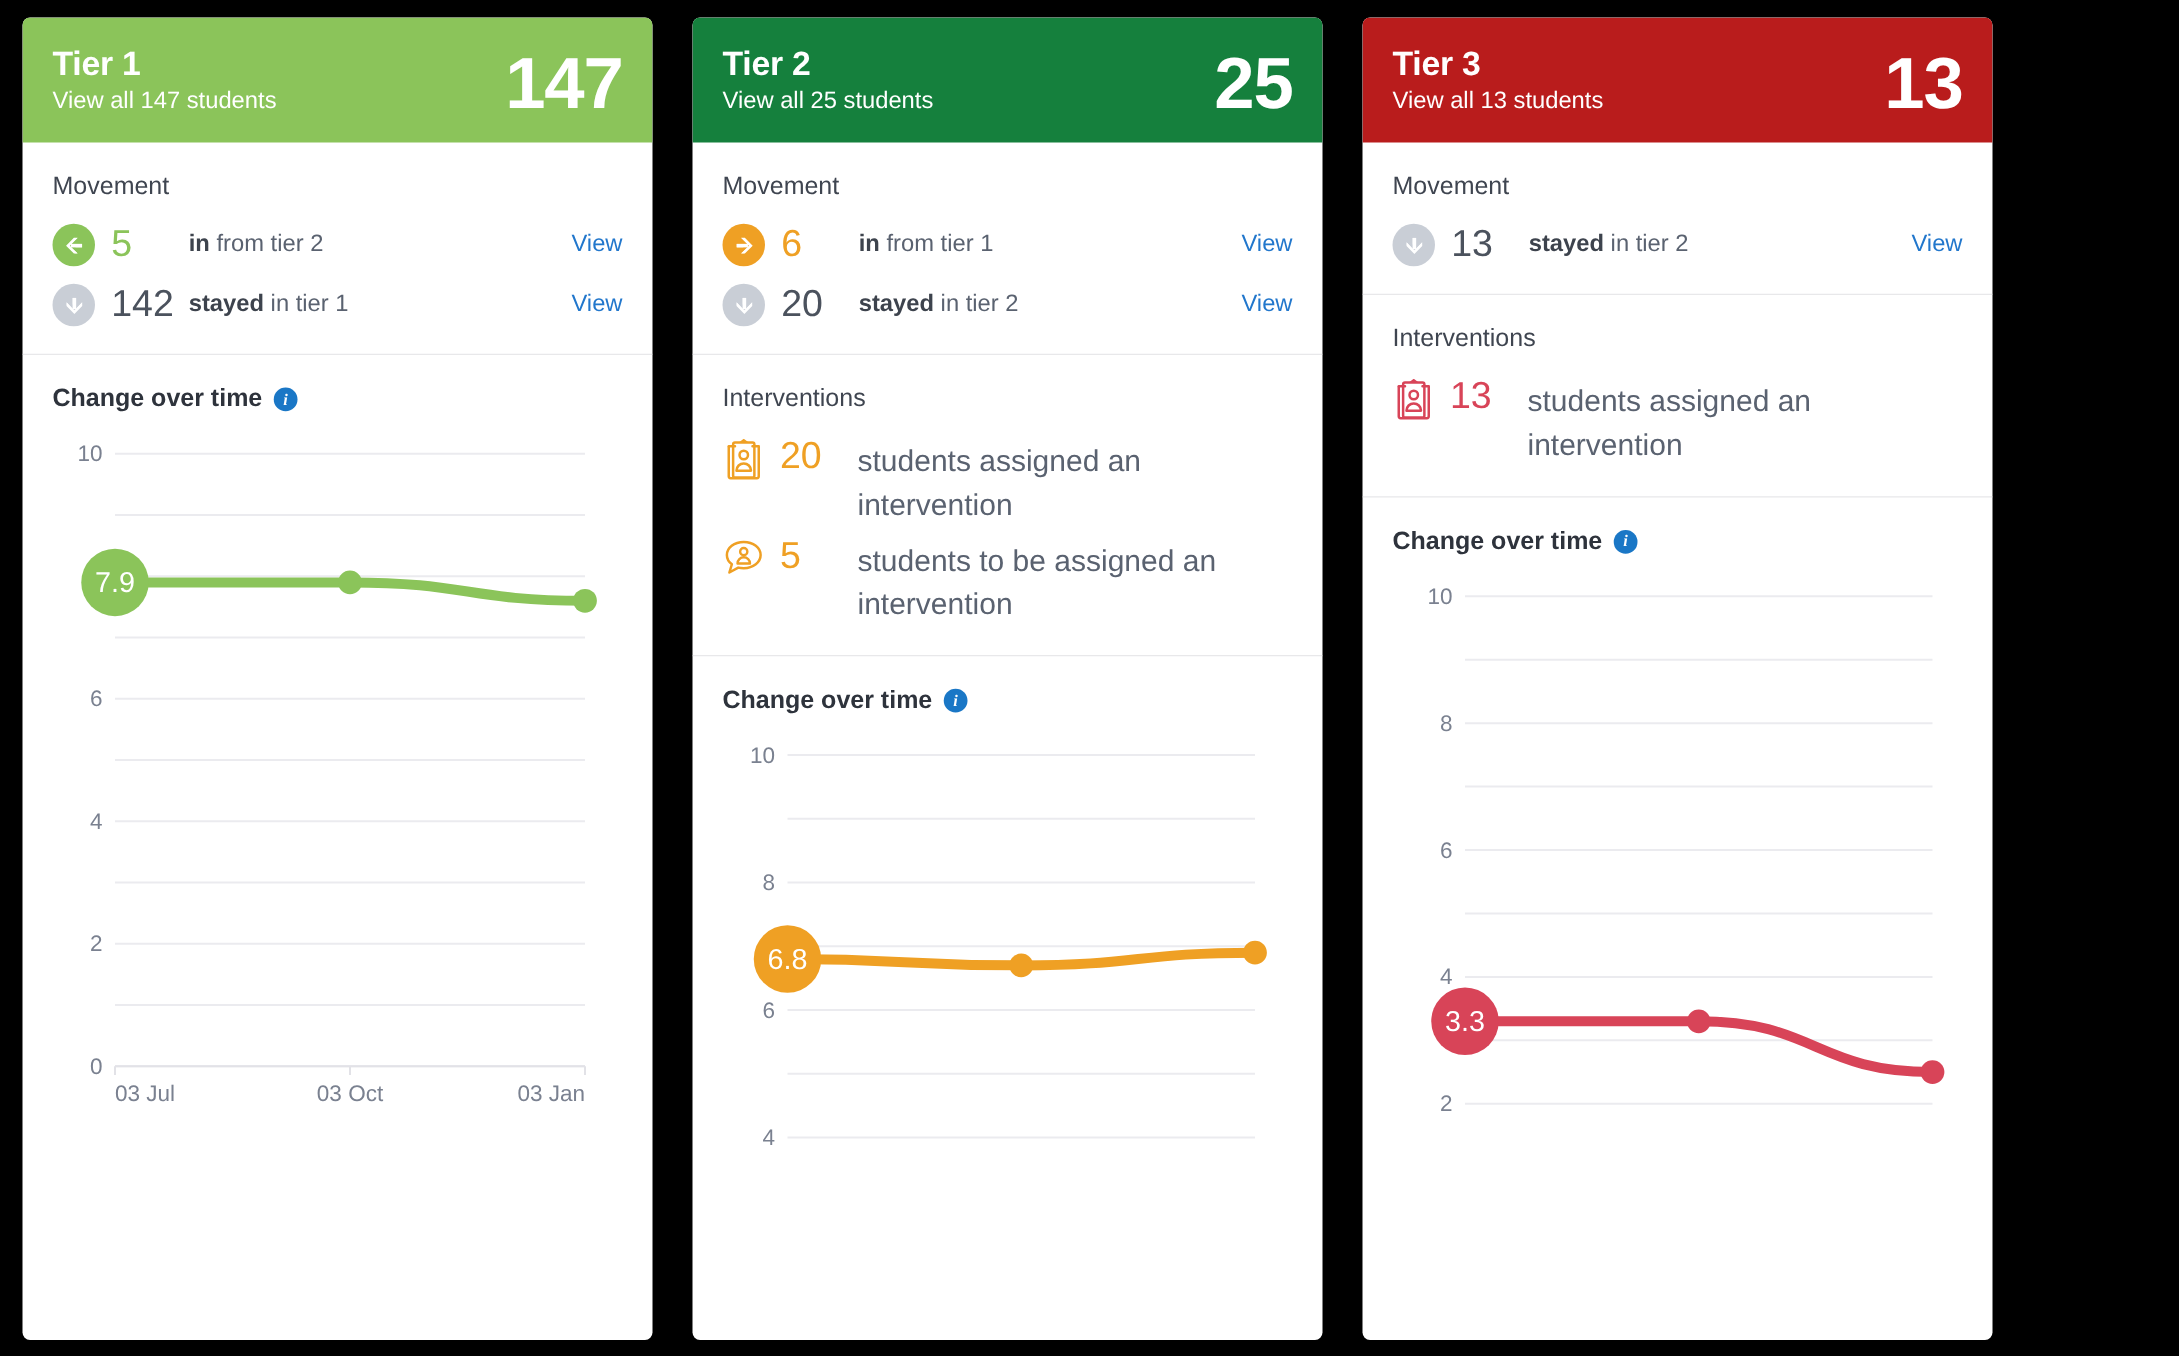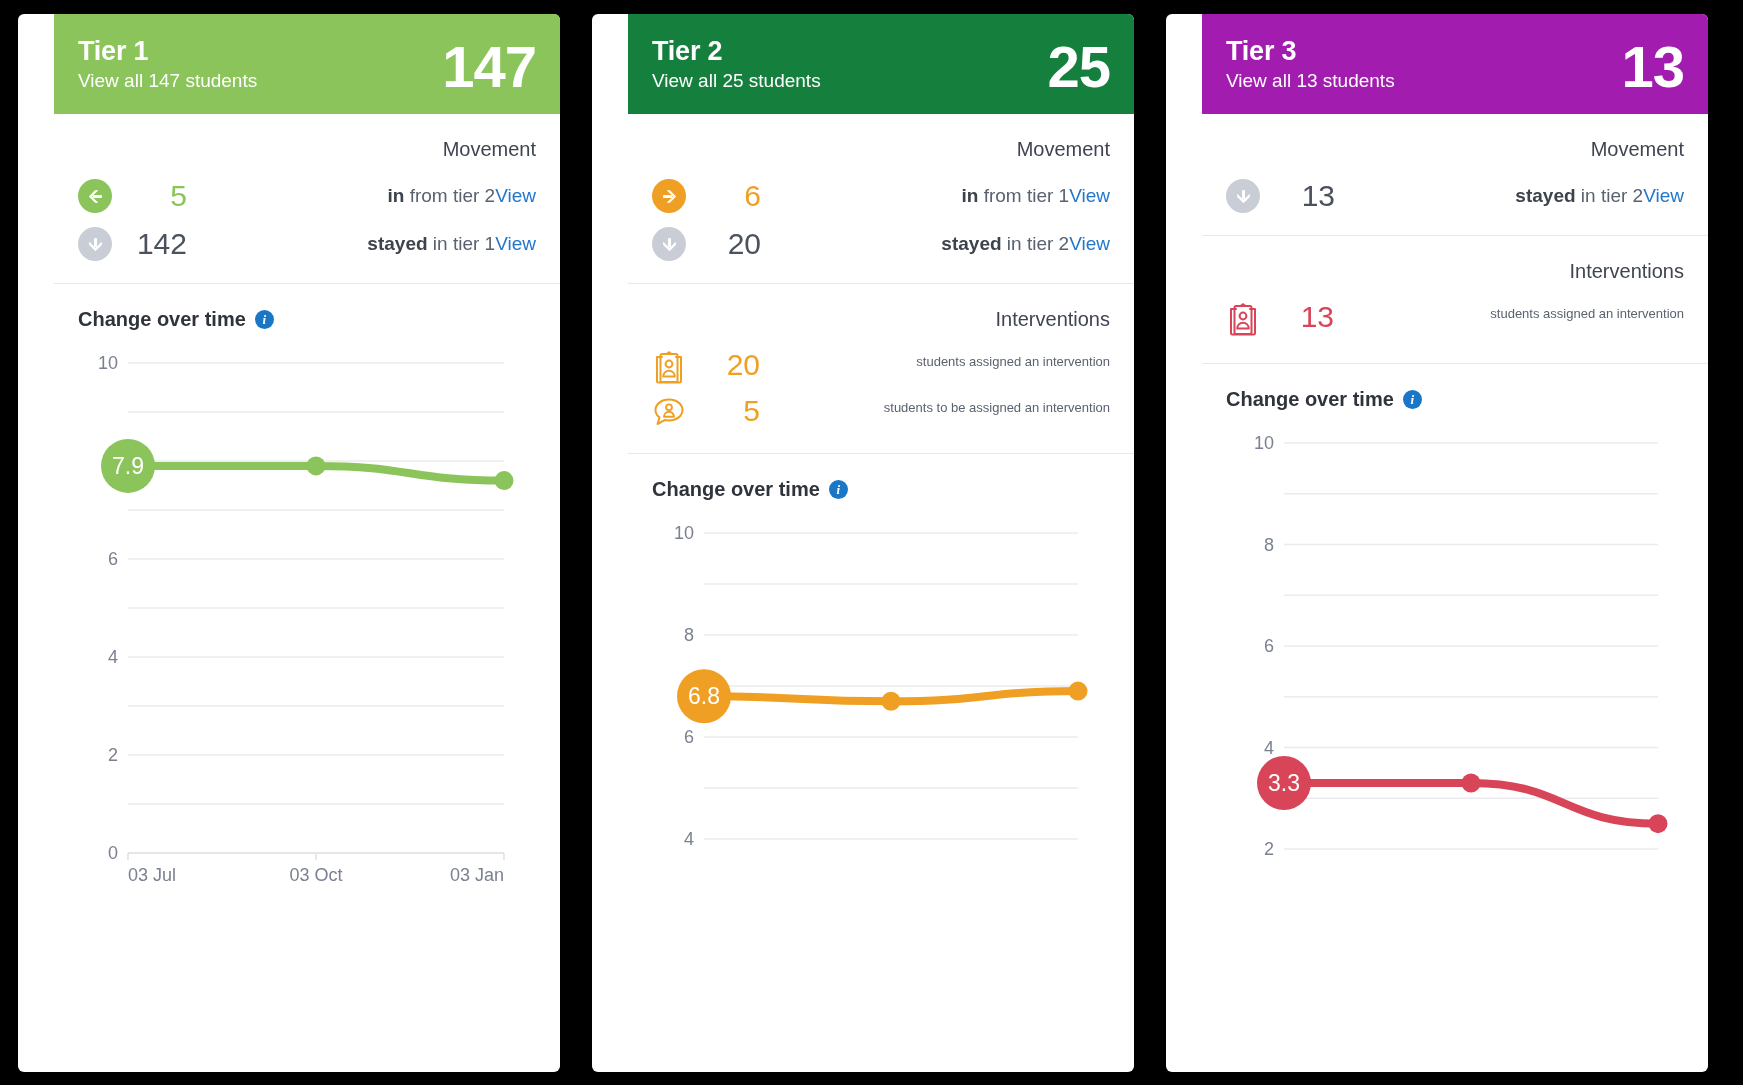--- a/index.html
+++ b/index.html
@@ -11,27 +11,26 @@
   }
   .board {
     width: 1743px; height: 1085px;
     display: flex;
     align-items: flex-start;
     gap: 32px;
     padding: 14px 18px 0 18px;
   }
 
   .card {
-    width: 542px;
+    width: 504px;
     background: #ffffff;
     border-radius: 6px;
     overflow: hidden;
     box-shadow: 0 1px 3px rgba(0,0,0,0.35);
     height: 1058px;
-    padding-left: 36px;
   }
 
   
   .card-head {
     display: flex;
     align-items: flex-start;
     justify-content: space-between;
     padding: 22px 24px 18px 24px;
     color: #ffffff;
   }
@@ -54,21 +53,20 @@
     font-weight: bold;
     line-height: 1;
     letter-spacing: -1px;
     padding-top: 2px;
   }
 
   
   .section {
     padding: 24px 24px 22px 24px;
     border-bottom: 1px solid #e8e8ea;
-    text-align: right;
   }
   .section:last-child { border-bottom: none; }
   .section-title {
     font-size: 20px;
     color: #3f4550;
     margin-bottom: 18px;
   }
   .section-title.with-info {
     display: flex;
     align-items: center;
@@ -134,21 +132,21 @@
   }
   .iv-row:last-child { margin-bottom: 0; }
   .iv-icon { width: 34px; flex: none; display:flex; justify-content:center; padding-top:2px;}
   .iv-num {
     font-size: 30px;
     margin-left: 12px;
     min-width: 62px;
     line-height: 1.05;
   }
   .iv-text {
-    font-size: 13px;
+    font-size: 24px;
     color: #5a6270;
     line-height: 1.45;
     flex: 1;
     padding-top: 4px;
   }
 
   
   .chart-wrap { position: relative; }
   .chart-svg { display: block; }
 
@@ -321,21 +319,21 @@
             <path class="series-line" d="M 52 177.20000000000002 C 145.5 177.20000000000002 145.5 182.29999999999998 239 182.29999999999998 C 332.5 182.29999999999998 332.5 172.1 426 172.1" stroke="#EFA024"></path>
             <circle cx="52" cy="177.20000000000002" r="27" fill="#EFA024"></circle>
             <text class="bubble-text" x="52" y="185.20000000000002">6.8</text>
             <circle cx="239" cy="182.29999999999998" r="9.5" fill="#EFA024"></circle>
             <circle cx="426" cy="172.1" r="9.5" fill="#EFA024"></circle>
           </svg>
         </div>
       </div>
     </div>
     <div class="card">
-      <div class="card-head" style="background:#a21caf">
+      <div class="card-head" style="background:#b91c1c">
         <div class="head-left">
           <div class="tier-title">Tier 3</div>
           <a class="tier-link">View all 13 students</a>
         </div>
         <div class="tier-count">13</div>
       </div>
       <div class="section">
         <div class="section-title">Movement</div>
         <div class="mv-row">
           <span class="mv-icon" style="background:#c9ced6">

